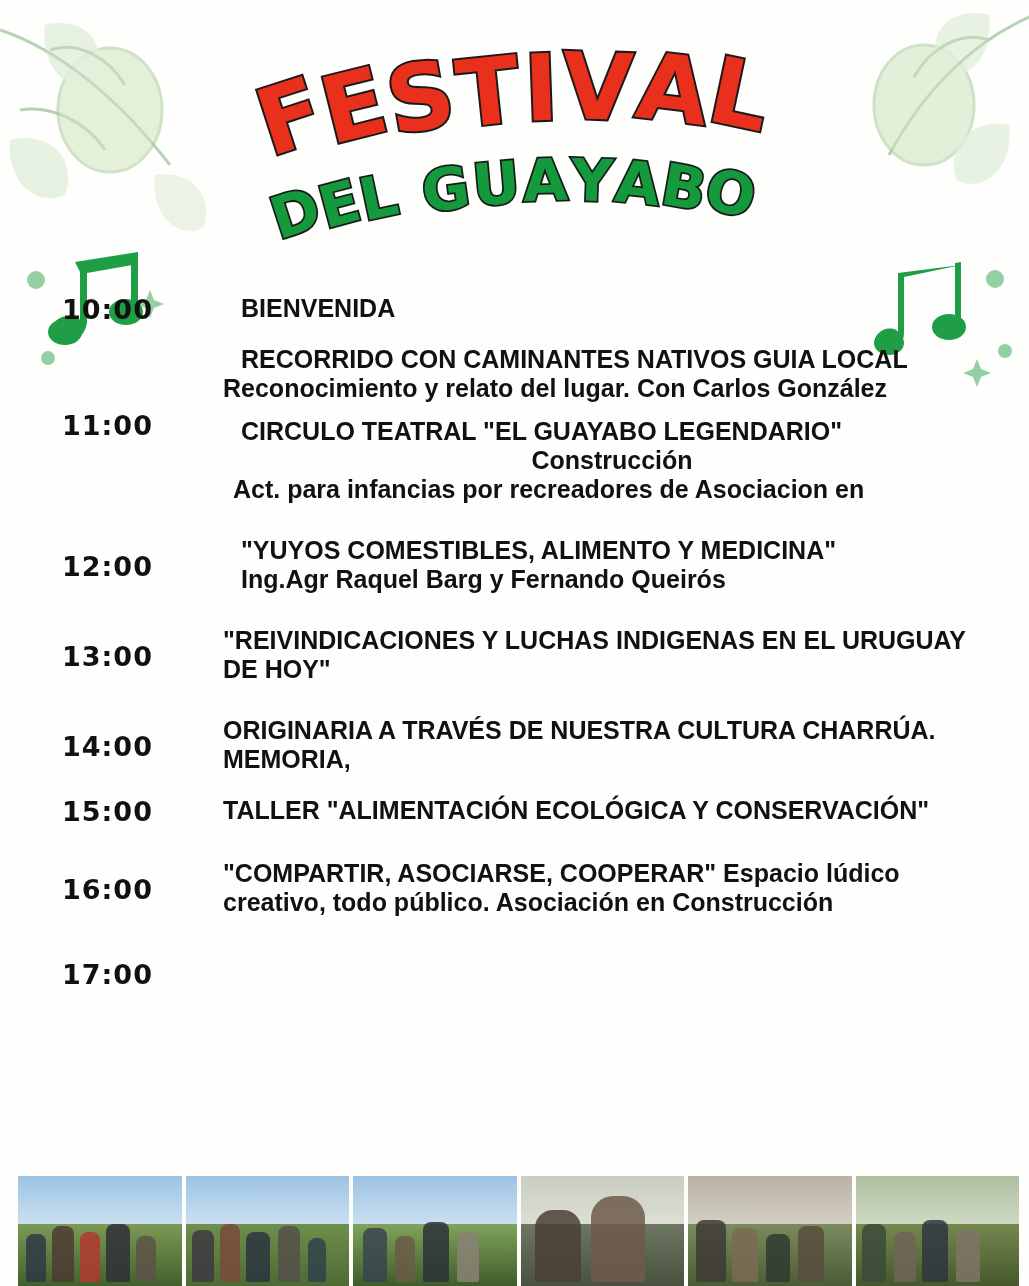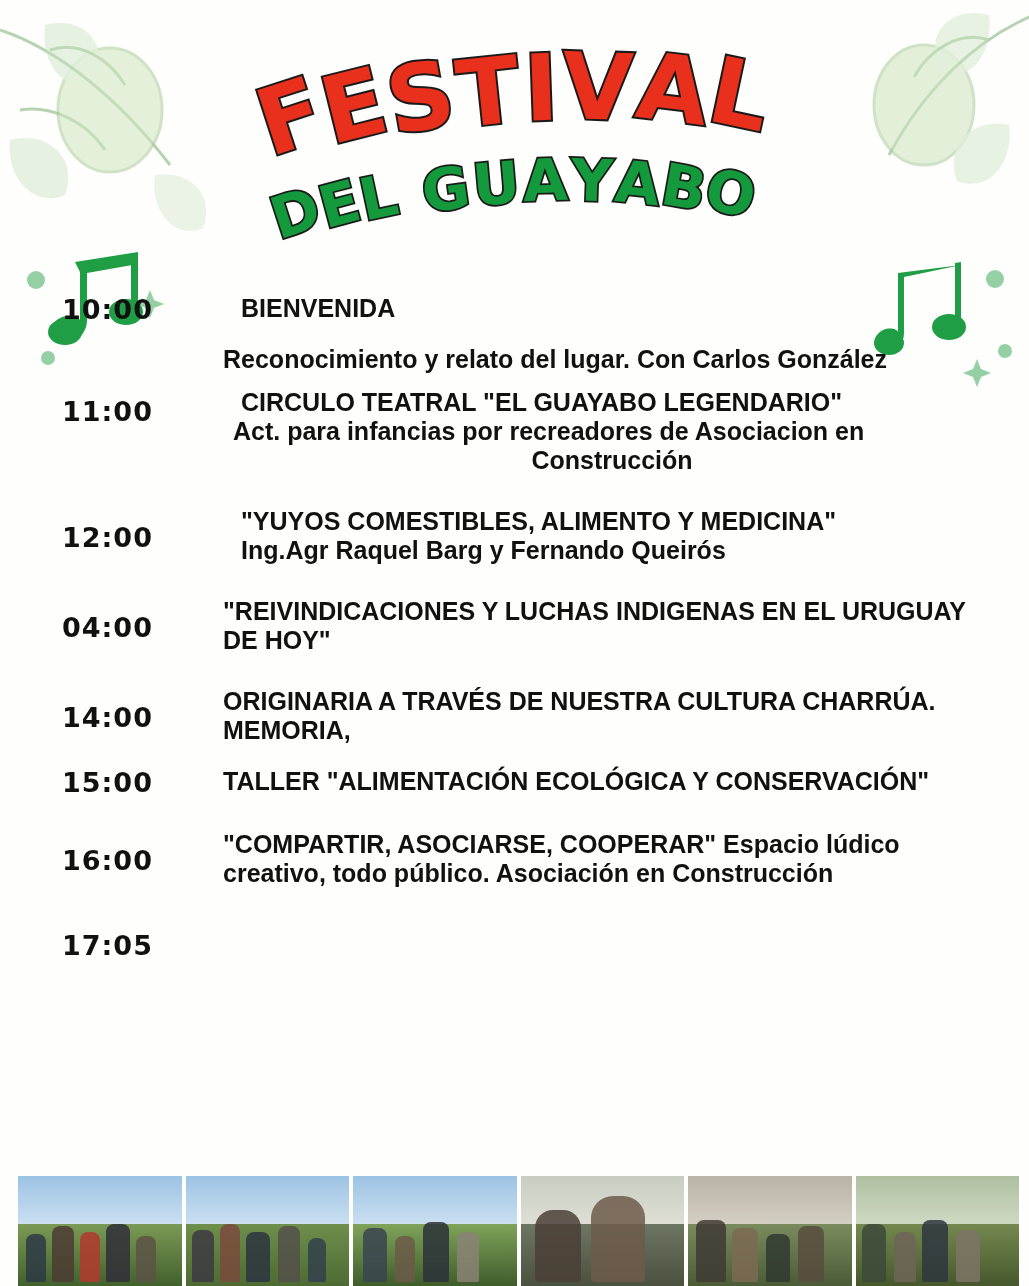--- a/index.html
+++ b/index.html
@@ -251,44 +251,45 @@
           <div class="line bold indent-1">BIENVENIDA</div>
         </div>
       </div>
     </div>
     <div class="gap-sm"></div>
 
     <div class="slot">
       <div class="slot-inner">
         <div class="time">11:00</div>
         <div class="entry">
+          <div class="line bold indent-1">RECORRIDO CON CAMINANTES NATIVOS  GUIA LOCAL</div>
           <div class="line bold">Reconocimiento y relato del lugar. Con Carlos González</div>
           <div class="gap-sm"></div>
           <div class="line bold indent-1">CIRCULO TEATRAL  "EL GUAYABO LEGENDARIO"</div>
+          <div class="line bold center">Construcción</div>
           <div class="line bold indent-2">Act. para infancias por recreadores de Asociacion en</div>
-          <div class="line bold center">Construcción</div>
         </div>
       </div>
     </div>
     <div class="gap-md"></div>
 
     <div class="slot">
       <div class="slot-inner">
         <div class="time">12:00</div>
         <div class="entry">
           <div class="line bold indent-1">"YUYOS COMESTIBLES, ALIMENTO Y MEDICINA"</div>
           <div class="line bold indent-1">Ing.Agr Raquel Barg y Fernando Queirós</div>
         </div>
       </div>
     </div>
     <div class="gap-md"></div>
 
     <div class="slot">
       <div class="slot-inner">
-        <div class="time">04:00</div>
+        <div class="time">13:00</div>
         <div class="entry">
           <div class="line bold">"REIVINDICACIONES Y LUCHAS INDIGENAS EN EL URUGUAY DE HOY"</div>
         </div>
       </div>
     </div>
     <div class="gap-md"></div>
 
     <div class="slot">
       <div class="slot-inner">
         <div class="time">14:00</div>
@@ -315,21 +316,21 @@
         <div class="entry">
           <div class="line bold">"COMPARTIR, ASOCIARSE, COOPERAR" Espacio lúdico</div>
           <div class="line bold">creativo, todo público. Asociación en Construcción</div>
         </div>
       </div>
     </div>
     <div class="gap-lg"></div>
 
     <div class="slot">
       <div class="slot-inner">
-        <div class="time">17:05</div>
+        <div class="time">17:00</div>
       </div>
     </div>
 
   </div>
 
   <div class="photo-strip">
     <div class="photo p1">
       <div class="sky"></div>
         <div class="ground"></div>
       <div class="blob" style="left:8px;width:20px;height:48px;background:#2d3a45"></div>

